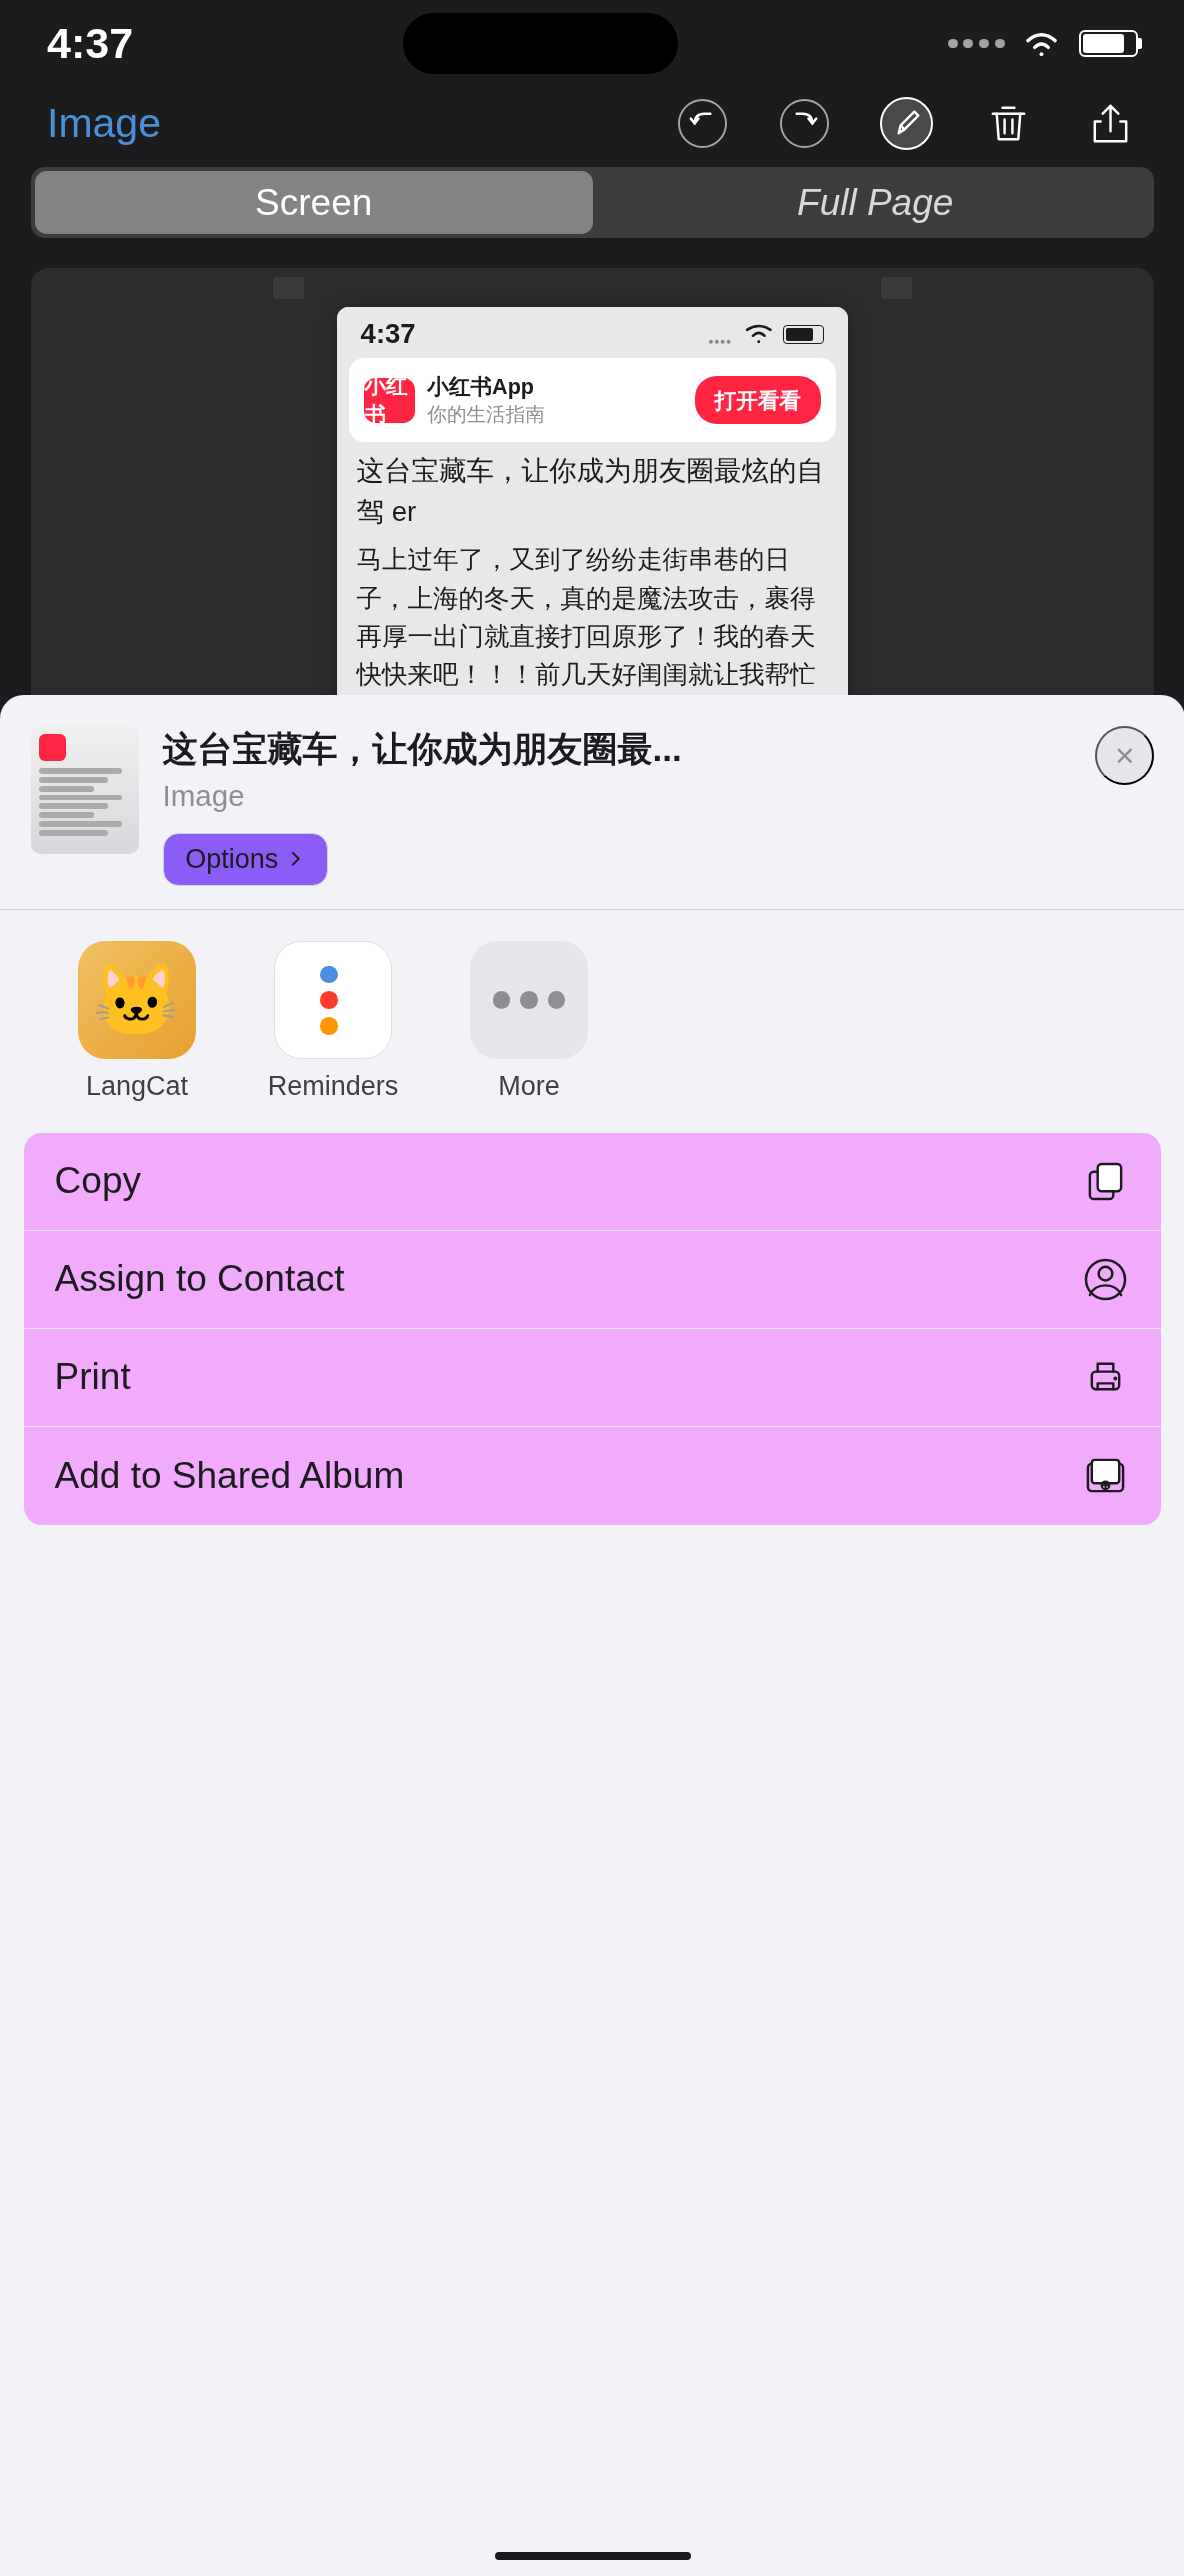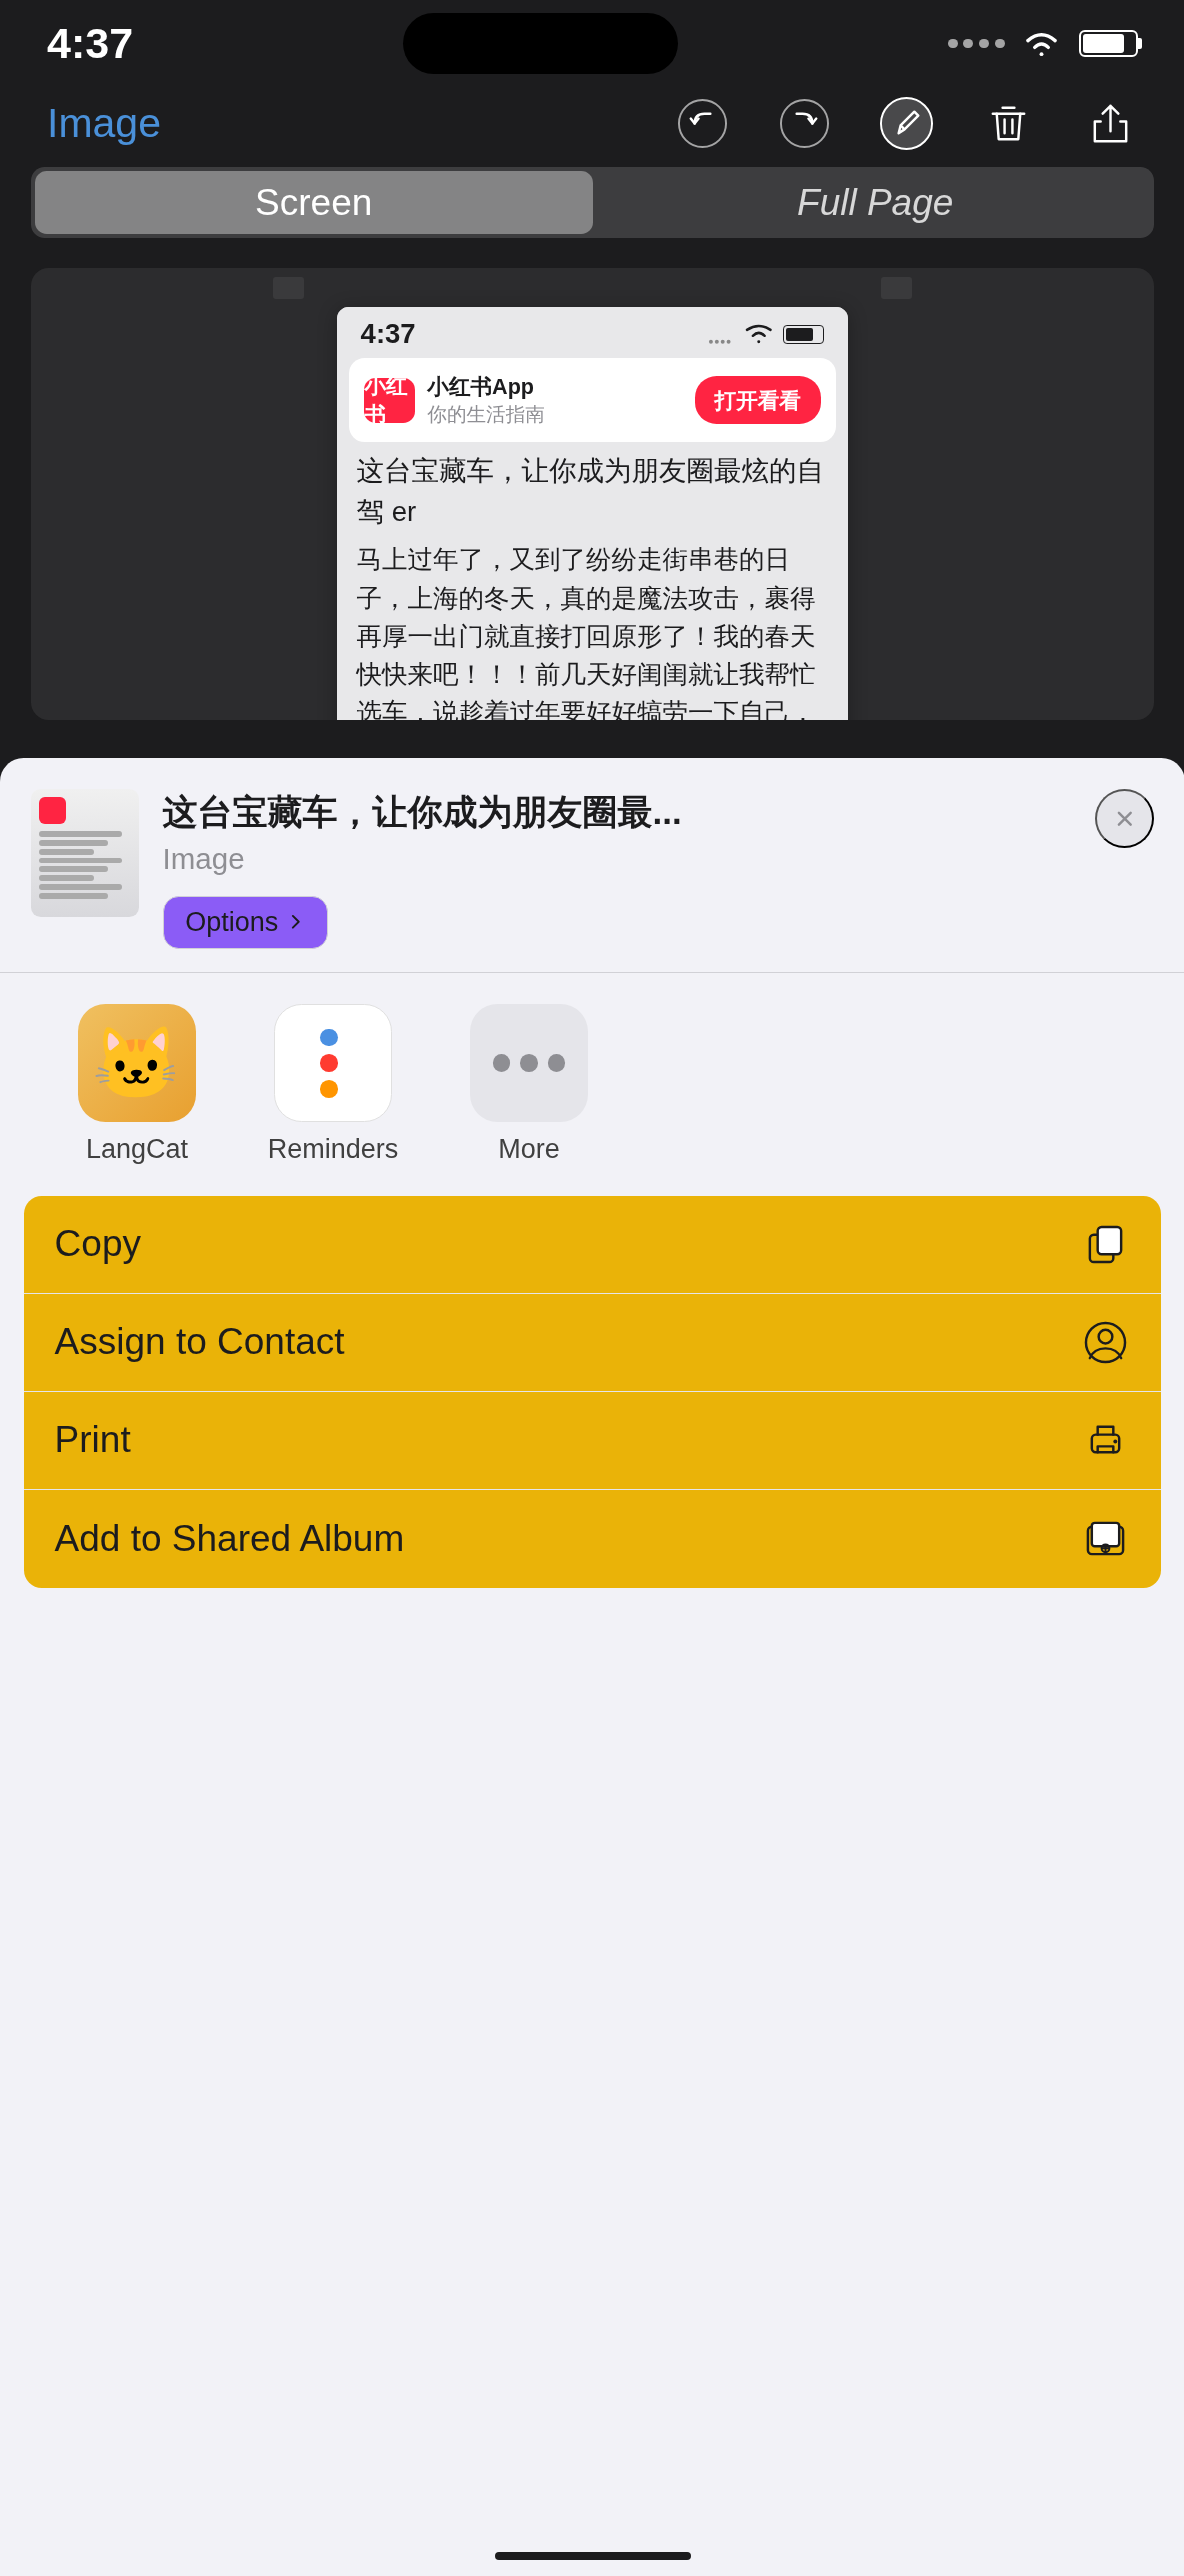--- a/index.html
+++ b/index.html
@@ -377,21 +377,21 @@
     .more-dot {
       width: 17.7px;
       height: 17.7px;
       background: #8e8e93;
       border-radius: 50%;
     }
 
     
     .actions-section {
       margin: 0 23.6px;
-      background: #eab308;
+      background: #f0abfc;
       border-radius: 17.7px;
       overflow: hidden;
     }
     .action-row {
       display: flex;
       align-items: center;
       justify-content: space-between;
       padding: 0 31px;
       height: 98px;
       border-bottom: 1px solid #e5e5ea;
@@ -543,21 +543,21 @@
         <span>这台宝藏车，让你成为朋友圈最炫的自驾 er</span>
       </div>
       <div style="padding: 7.9px 19.6px; font-size:25.5px; line-height:1.5; color:#1c1c1e;">
         <span>马上过年了，又到了纷纷走街串巷的日子，上海的冬天，真的是魔法攻击，裹得再厚一出门就直接打回原形了！我的春天快快来吧！！！前几天好闺闺就让我帮忙选车，说趁着过年要好好犒劳一下自己，一定要在春天到来之前坐在专属小车车上！</span>
       </div>
 
     </div>
   </div>
 </div>
 
-<div class="share-sheet" style="top: 758px;">
+<div class="share-sheet" style="top: 695px;">
 
   <div class="share-header">
     <div class="share-thumbnail">
       <div class="thumb-inner">
         <div class="thumb-red-badge"></div>
         <div class="thumb-line"></div>
         <div class="thumb-line medium"></div>
         <div class="thumb-line short"></div>
         <div class="thumb-line"></div>
         <div class="thumb-line medium"></div>

